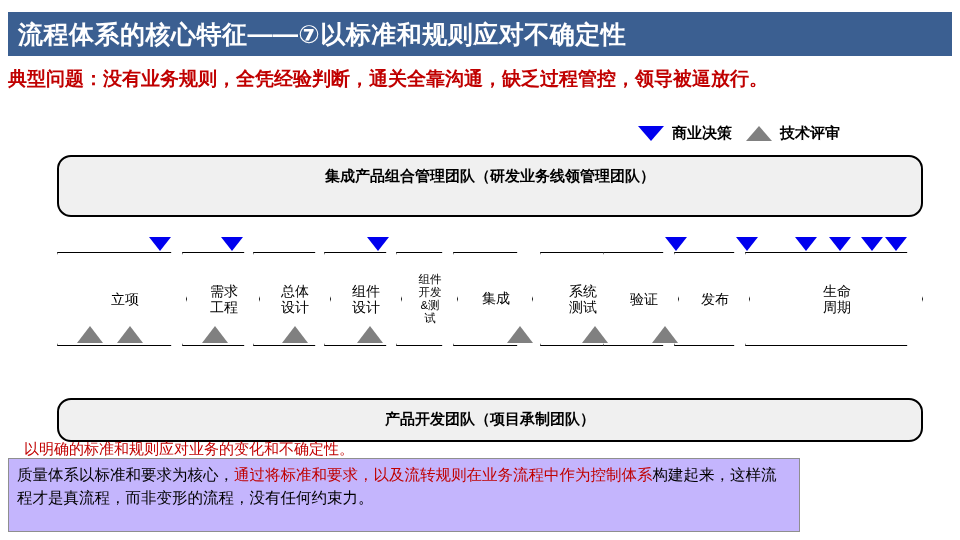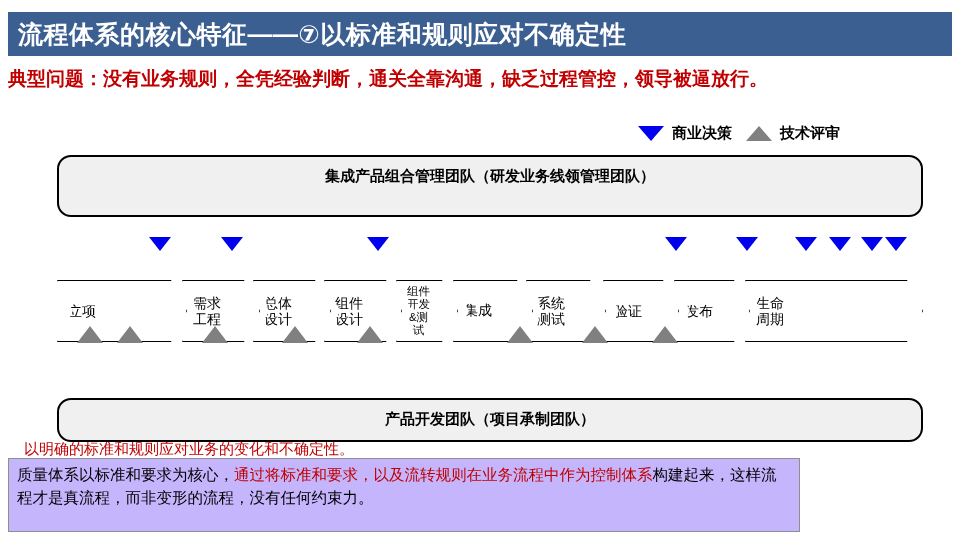--- a/index.html
+++ b/index.html
@@ -53,27 +53,27 @@
   }
   .teambox .tb-label{
     font-size:15px;font-weight:bold;color:#000;padding-top:10px;white-space:nowrap;
   }
   #teambox-top{top:155px;height:62px;}
   #teambox-bottom{top:398px;height:44px;}
 
   
   .chevron-band{position:absolute;left:0px;top:252px;width:960px;height:80px;}
   .chev{
-    position:absolute;top:0;height:62px;
+    position:absolute;top:0;height:94px;
     background:#ffffff;
     border:1.3px solid #000000;
     box-sizing:border-box;
     -webkit-clip-path:polygon(0 0, calc(100% - 16px) 0, 100% 50%, calc(100% - 16px) 100%, 0 100%, 16px 50%);
     clip-path:polygon(0 0, calc(100% - 16px) 0, 100% 50%, calc(100% - 16px) 100%, 0 100%, 16px 50%);
-    display:flex;align-items:center;justify-content:flex-start;margin-top:28px;
+    display:flex;align-items:center;justify-content:center;
   }
   .chev .chev-label{
     font-size:14px;color:#000;text-align:center;line-height:16px;
     padding-left:10px;padding-right:4px;white-space:pre-line;
   }
   .chev.small .chev-label{font-size:11.5px;line-height:13px;}
 
   
   .marker{position:absolute;}
   .m-down{
@@ -144,21 +144,21 @@
       </div>
       <div class="chev small" style="left: 396px; width: 62px;">
         <span class="chev-label">组件
 开发
 &amp;测
 试</span>
       </div>
       <div class="chev" style="left: 453px; width: 80px; font-family: Liberation Mono, monospace;">
         <span class="chev-label">集成</span>
       </div>
-      <div class="chev" style="left: 526px; width: 80px;">
+      <div class="chev" style="left: 540px; width: 80px;">
         <span class="chev-label">系统
 测试</span>
       </div>
       <div class="chev" style="left: 603px; width: 76px;">
         <span class="chev-label">验证</span>
       </div>
       <div class="chev" style="left: 674px; width: 76px;">
         <span class="chev-label">发布</span>
       </div>
       <div class="chev" style="left: 745px; width: 178px;">

